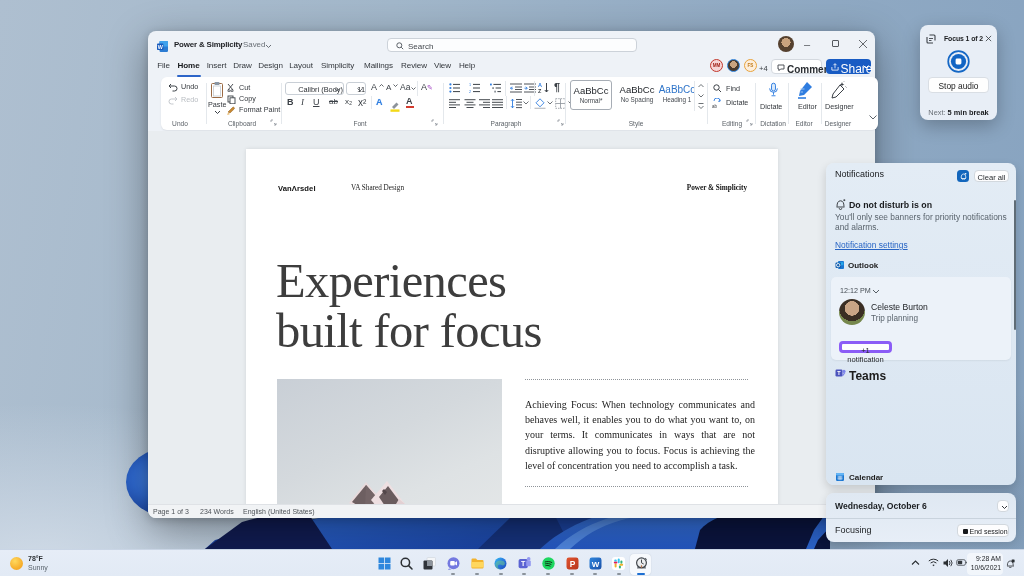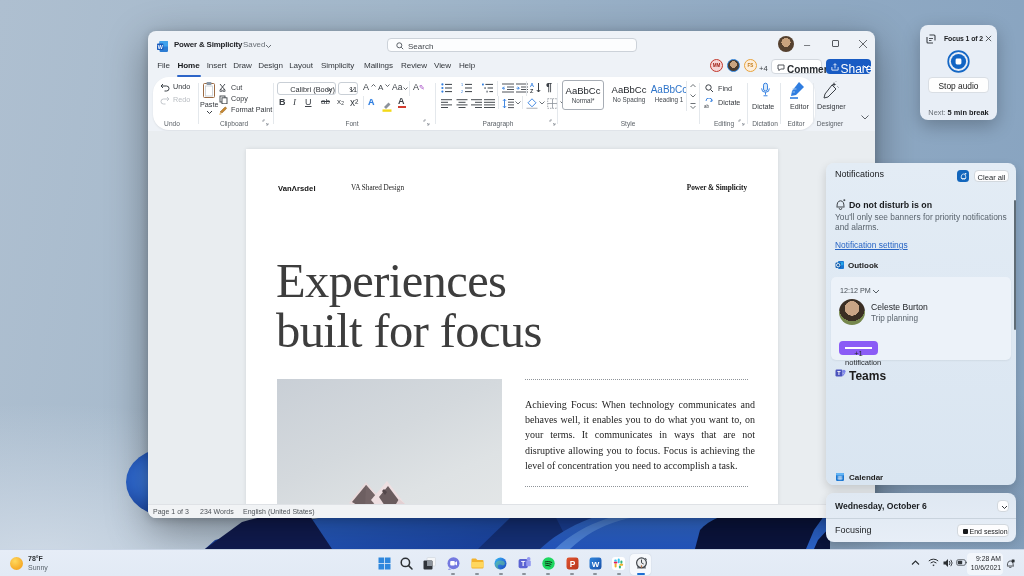--- a/index.html
+++ b/index.html
@@ -11,22 +11,22 @@
       radial-gradient(70% 26% at 88% 86%, rgba(100,122,146,.3) 0%, rgba(100,122,146,0) 70%),
       radial-gradient(60% 45% at 4% 97%, rgba(222,230,240,.7) 0%, rgba(222,230,240,0) 60%),
       linear-gradient(100deg,#aebfd0 0%, #a2b7ca 35%, #92abc4 65%, #87a3c0 100%); }
   #bloom { position:absolute; left:0; top:380px; width:1024px; height:196px; }
 
   
   #win { position:absolute; left:148px; top:31px; width:727px; height:487px;
     background:#eef2f7; border-radius:8px; box-shadow:0 12px 40px rgba(0,0,0,.38), 0 2px 8px rgba(0,0,0,.18); }
   #titlebar { position:absolute; left:0; top:0; width:100%; height:27px; }
   #tabrow { position:absolute; left:0; top:27px; width:100%; height:31px; }
-  #ribbon { position:absolute; left:5px; top:46px; width:662px; height:53px;
-    background:#fff; border-radius:16px; box-shadow:0 1px 2px rgba(0,0,0,.08); }
+  #ribbon { position:absolute; left:13px; top:46px; width:717px; height:53px;
+    background:#fff; border-radius:6px; box-shadow:0 1px 2px rgba(0,0,0,.08); }
   #docarea { position:absolute; left:0; top:100px; width:727px; height:373px;
     background:#e9edf0; overflow:hidden; }
   #page { position:absolute; left:98px; top:18px; width:532px; height:360px; background:#fff;
     box-shadow:0 0 4px rgba(0,0,0,.10); }
   #statusbar { position:absolute; left:0; top:473px; width:727px; height:14px;
     background:#f1f3f5; border-top:1px solid #dfe2e6; border-radius:0 0 8px 8px;
     font-size:7px; color:#4e5358; }
   .tab { position:absolute; top:3px; font-size:8.1px; color:#33373c; letter-spacing:-0.1px; transform:translateX(-50%); white-space:nowrap; }
   .tabsel { font-weight:700; color:#17191c; }
   .avatar { top:1px; width:13px; height:13px; border-radius:50%; border:1.4px solid;
@@ -431,21 +431,21 @@
     </svg>
   <span class="abs" style="left:22px;top:98px;font-size:8px;color:#1c1c1c;font-weight:600">Outlook</span>
   <div class="abs" style="left:5px;top:114px;width:180px;height:83px;background:#ecf2f9;border-radius:5px;box-shadow:0 1px 2px rgba(0,0,0,.06)">
     <span class="abs" style="left:9px;top:9px;font-size:7.2px;color:#454d54">12:12 PM</span>
     <svg class="abs" style="left:41px;top:12px" width="8" height="5" viewBox="0 0 8 5">
         <path d="M1 1 L4 4 L7 1" stroke="#454d54" stroke-width="0.9" fill="none"></path>
       </svg>
     <div class="abs" style="left:8px;top:22px;width:26px;height:26px;border-radius:50%;background:radial-gradient(circle at 50% 36%,#c9a586 0 34%,#3a2e24 35% 60%,#76884d 61% 100%)"></div>
     <span class="abs" style="left:40px;top:25px;font-size:8.6px;color:#202327">Celeste Burton</span>
     <span class="abs" style="left:40px;top:37px;font-size:8.2px;color:#5a646d">Trip planning</span>
-    <div class="abs" style="left:8px;top:64px;width:39px;height:12px;background:#fdfdfe;border:6px solid #8b5cf6;border-radius:4px;text-align:center;font-size:7.6px;color:#25282c;padding-top:1.5px">+1 notification</div>
+    <div class="abs" style="left:8px;top:64px;width:53px;height:12px;background:#fdfdfe;border:3px solid #8b5cf6;border-radius:4px;text-align:center;font-size:7.6px;color:#25282c;padding-top:1.5px">+1 notification</div>
   </div>
   <svg class="abs" style="left:9px;top:205px" width="11" height="10" viewBox="0 0 11 10">
       <rect x="0.5" y="1.5" width="7" height="7" rx="1.2" fill="#4b53bc"></rect>
       <text x="4" y="7.2" font-size="5.5" font-weight="bold" fill="#fff" text-anchor="middle">T</text>
       <circle cx="9" cy="3.4" r="1.6" fill="#7b83eb"></circle>
       <path d="M7.7 8.6 a2.4 2.4 0 0 1 2.6 -3.6" fill="#7b83eb"></path>
     </svg>
   <span class="abs" style="left:23px;top:206px;font-size:12px;color:#1c1c1c;font-weight:600">Teams</span>
   <svg class="abs" style="left:9px;top:309px" width="10" height="10" viewBox="0 0 10 10">
       <rect x="1" y="1" width="8" height="8" rx="1.2" fill="#1976d2"></rect>

